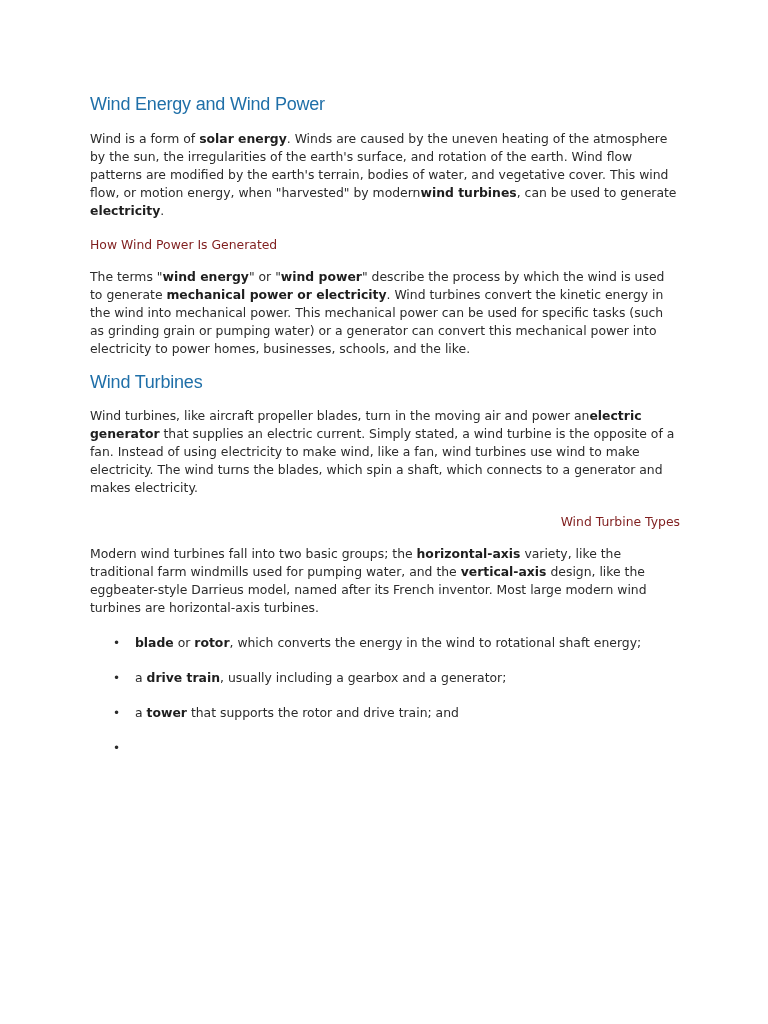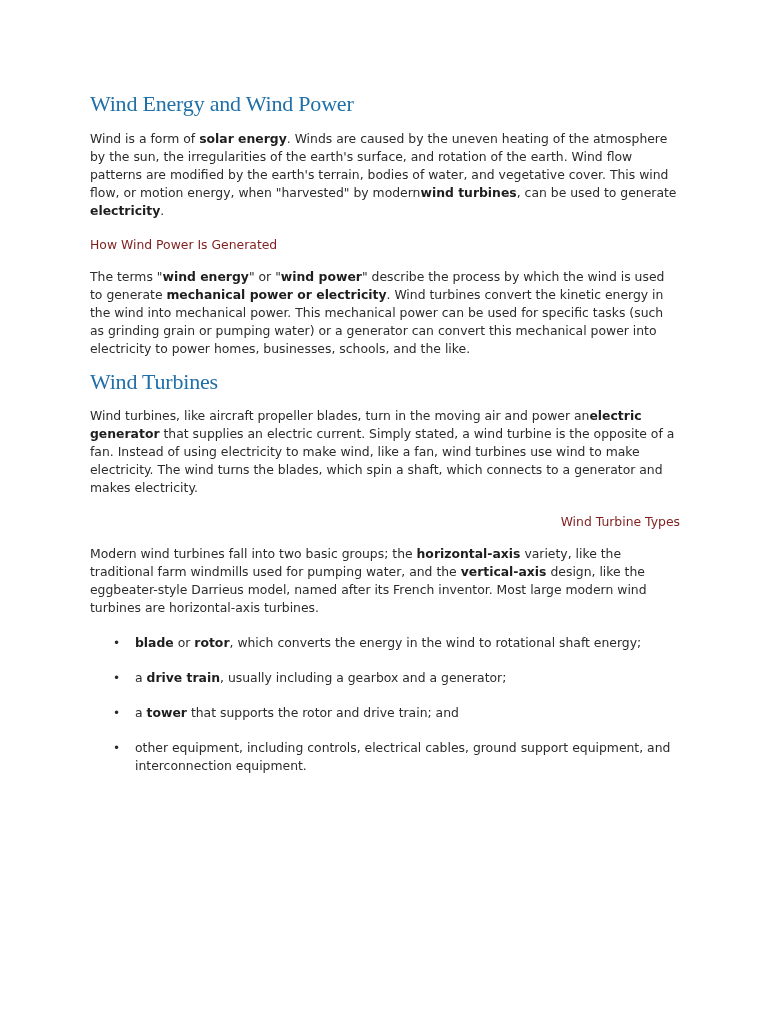--- a/index.html
+++ b/index.html
@@ -3,22 +3,22 @@
 <meta charset="utf-8">
 <style>
   html, body { margin: 0; padding: 0; background: #ffffff; }
   body { width: 768px; height: 1024px; position: relative; overflow: hidden; }
   .page {
     position: absolute; left: 90px; top: 92px; width: 590px;
     font-family: "DejaVu Sans", sans-serif; font-size: 12.4px; color: #2b2b2b;
     line-height: 18px;
   }
   h1, h2 {
-    font-family: Liberation Serif, serif; font-weight: normal;
-    color: #1f6fa8; font-size: 22px; margin: 0; line-height: 24px; letter-spacing: -0.2px;
+    font-family: Liberation Sans, sans-serif; font-weight: normal;
+    color: #1f6fa8; font-size: 18px; margin: 0; line-height: 24px; letter-spacing: -0.2px;
   }
   p { margin: 0; }
   b { font-weight: bold; color: #1e1e1e; }
   .sub { color: #7f1d1d; }
   ul { list-style: none; margin: 0; padding: 0; }
   li { position: relative; padding-left: 45px; }
   li .bullet { position: absolute; left: 23px; top: 0; font-size: 12px; }
 </style>
 </head>
 <body>
@@ -59,17 +59,16 @@
     <li style="margin-top:17px;">
       <span class="bullet">•</span>
       <span>a </span><b>drive train</b><span>, usually including a gearbox and a generator;</span>
     </li>
     <li style="margin-top:17px;">
       <span class="bullet">•</span>
       <span>a </span><b>tower</b><span> that supports the rotor and drive train; and</span>
     </li>
     <li style="margin-top:17px;">
       <span class="bullet">•</span>
-      <span>other equipment, including controls, electrical cables, ground support equipment, and interconnection equipment.</span>
     </li>
   </ul>
 
 </div>
 
 </body></html>

